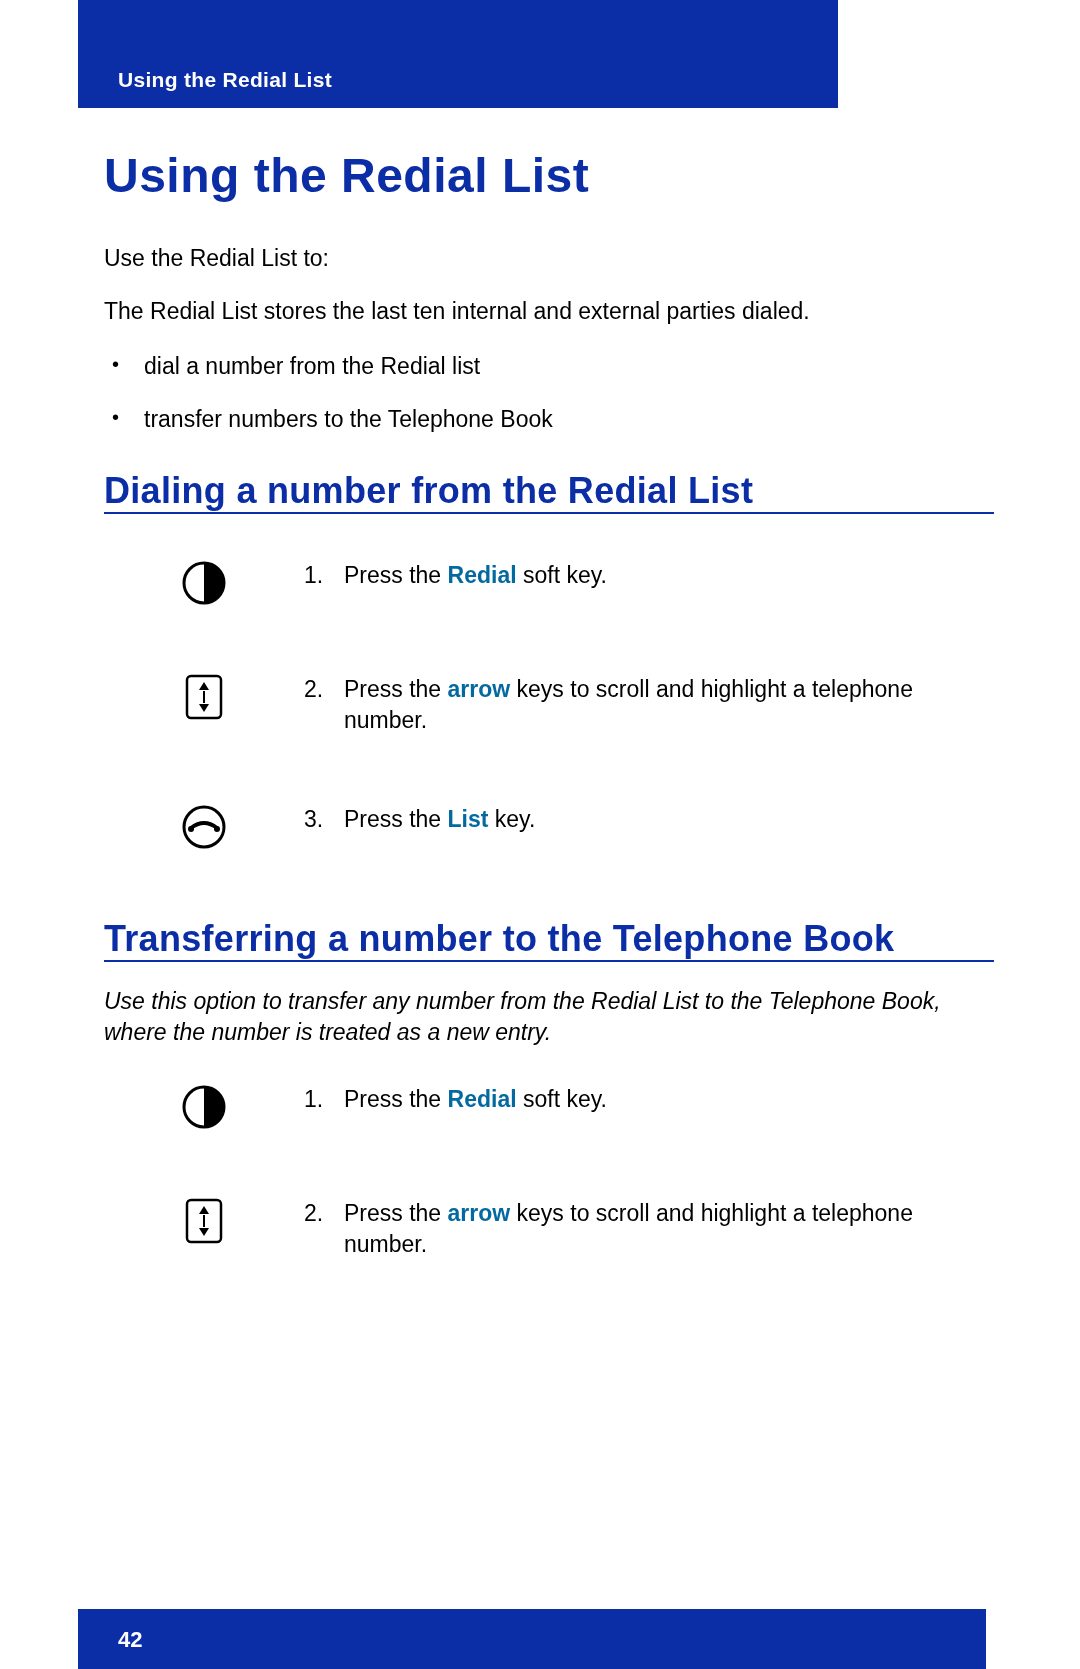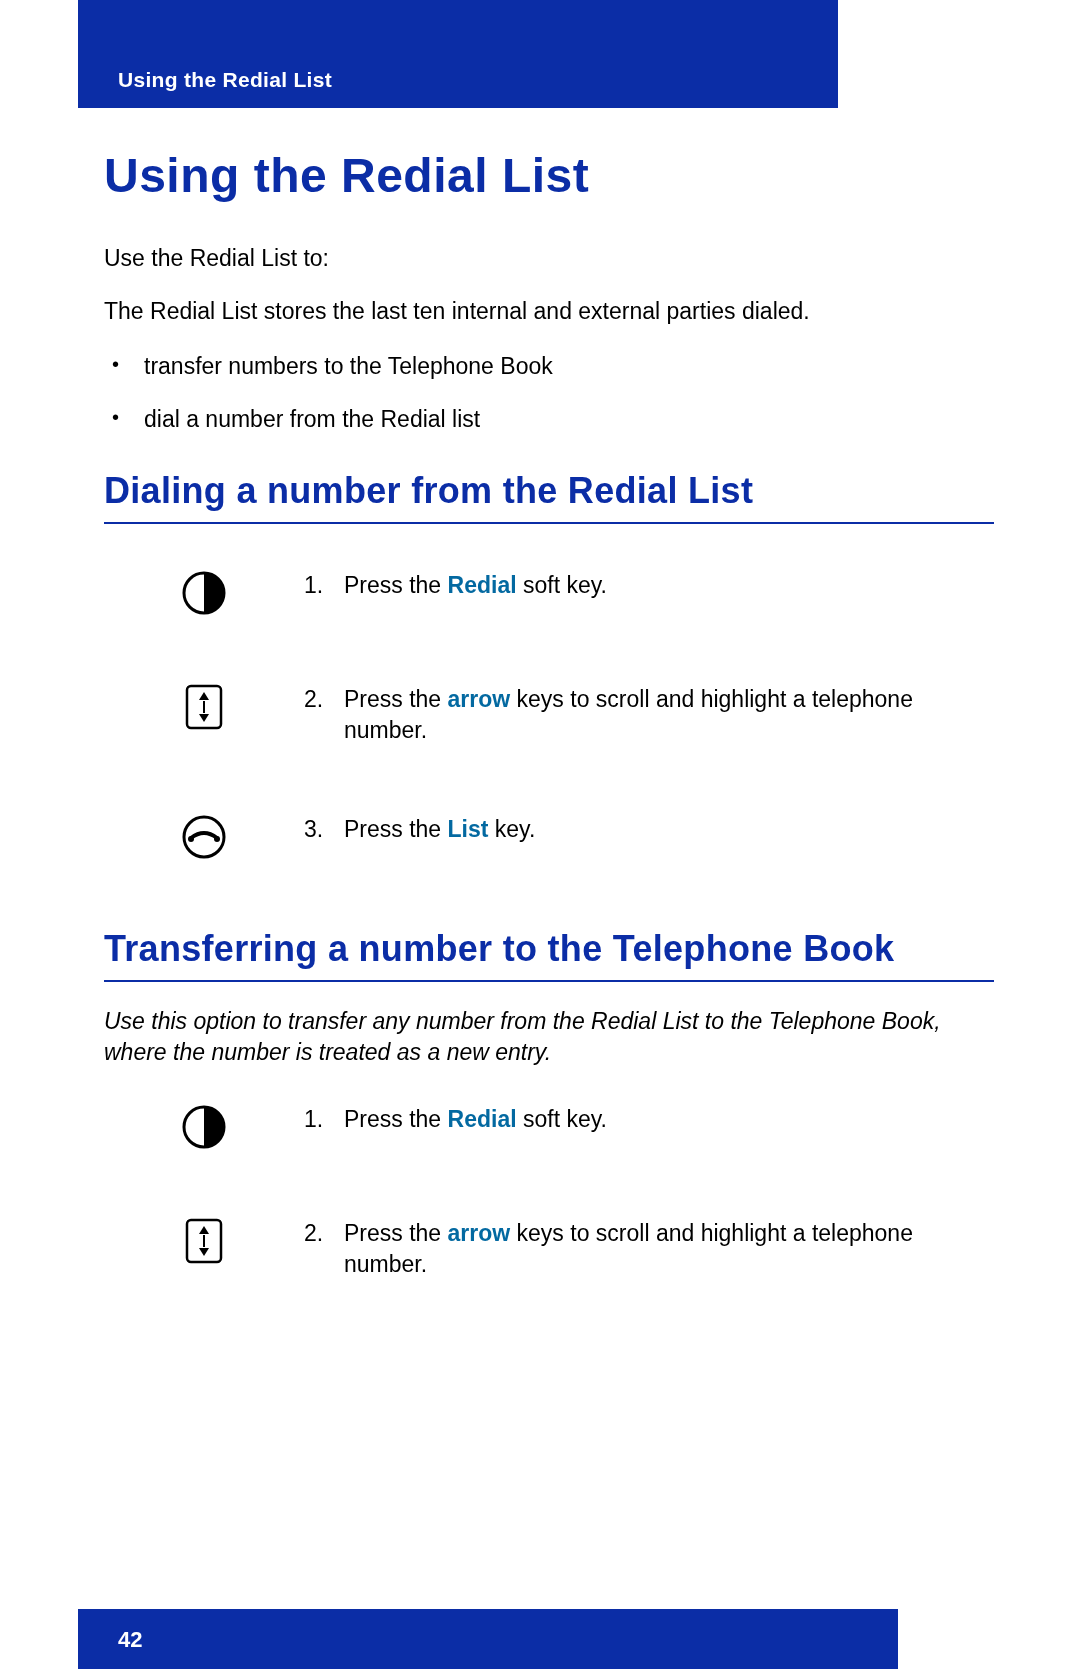--- a/index.html
+++ b/index.html
@@ -67,21 +67,20 @@
     position: absolute;
     left: 8px;
     top: 0;
     font-size: 20px;
   }
   h2.section {
     color: #0b2da6;
     font-size: 36px;
     font-weight: 800;
     margin: 18px 0 0 0;
-    padding-bottom: 10px;
     border-bottom: 2px solid #0b2da6;
     letter-spacing: 0.3px;
   }
   .steps {
     margin-top: 46px;
   }
   .step-row {
     display: flex;
     align-items: flex-start;
     margin-bottom: 68px;
@@ -106,21 +105,21 @@
     flex: 1;
   }
   .kw {
     color: #0369a1;
     font-weight: bold;
   }
   .footer-band {
     position: absolute;
     bottom: 0;
     left: 78px;
-    width: 820px;
+    width: 908px;
     height: 60px;
     background: #0b2da6;
   }
   .page-number {
     position: absolute;
     left: 40px;
     top: 18px;
     color: #fff;
     font-weight: bold;
     font-size: 22px;
@@ -140,22 +139,22 @@
   </div>
 
   <div class="content">
 
     <h1 class="page-title">Using the Redial List</h1>
 
     <p class="body">Use the Redial List to:</p>
     <p class="body">The Redial List stores the last ten internal and external parties dialed.</p>
 
     <ul class="bullets">
+      <li>dial a number from the Redial list</li>
       <li>transfer numbers to the Telephone Book</li>
-      <li>dial a number from the Redial list</li>
     </ul>
 
     <h2 class="section">Dialing a number from the Redial List</h2>
 
     <div class="steps">
 
       <div class="step-row">
         <div class="step-icon-cell">
           <svg class="icon" width="46" height="46" viewBox="0 0 46 46">
             <circle cx="23" cy="23" r="20" fill="none" stroke="#000" stroke-width="3"></circle>

